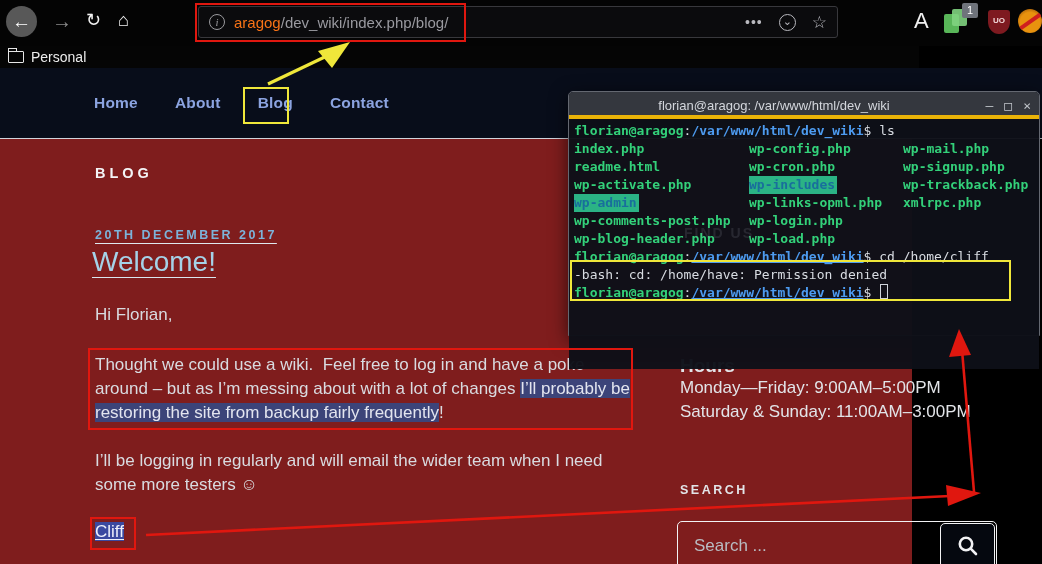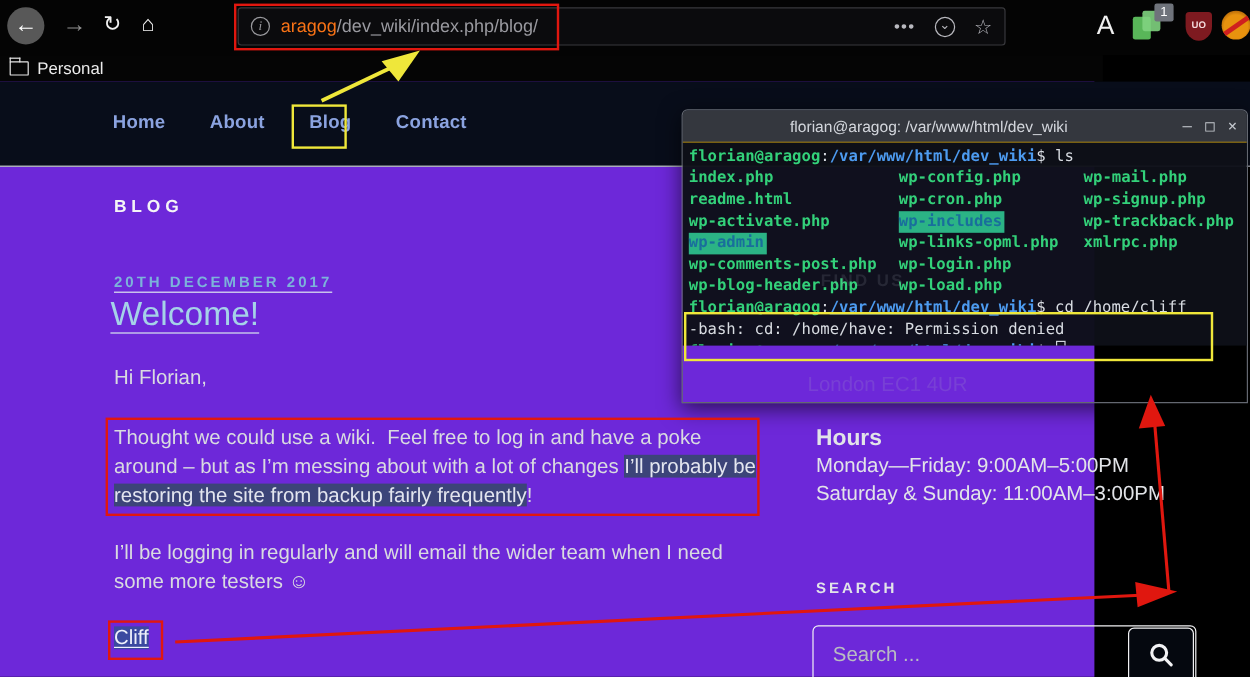--- a/index.html
+++ b/index.html
@@ -38,21 +38,21 @@
   #fox-icon::after { content:""; position:absolute; left:-2px; top:10px; width:30px; height:4px; background:#cf1f1f; transform:rotate(-35deg); }
 
   
   #bookmarks-bar { position:absolute; left:0; top:46px; width:919px; height:22px; background:#050505;
     display:flex; align-items:center; padding-left:8px; z-index:1;}
   #folder-icon { width:16px; height:12px; border:1.4px solid #e6e6e6; border-radius:1px; position:relative; margin-right:7px;}
   #folder-icon::before { content:""; position:absolute; left:-1px; top:-4px; width:7px; height:3px; border:1.4px solid #e6e6e6; border-bottom:none; }
   #bookmark-label { color:#ececec; font-size:14px; }
 
   
-  #page { position:absolute; left:0; top:68px; width:912px; height:496px; background:#6d28d9; z-index:1; }
+  #page { position:absolute; left:0; top:68px; width:912px; height:496px; background:#7f1d1d; z-index:1; }
   #site-header { position:absolute; left:0; top:0; width:1042px; height:71px; background:#080d1a;
     border-bottom:1.5px solid #cfd3db; }
   #site-nav { position:absolute; left:94px; top:26px; display:flex; gap:37px; list-style:none; }
   #site-nav a { color:#8ba3e0; font-size:15.5px; font-weight:bold; text-decoration:none; letter-spacing:.2px;}
 
   #post { position:absolute; left:95px; top:0; width:540px; color:#d9dbe0; }
   #blog-label { position:absolute; left:0; top:97px; color:#f4f4f6; font-size:14.5px; font-weight:bold; letter-spacing:4px; }
   #post-date { position:absolute; left:0; top:160px; color:#7cb3da; font-size:12.5px; font-weight:bold;
     letter-spacing:2.5px; text-decoration:underline; text-underline-offset:4px; text-decoration-color:#dfe8ef; }
   #post-title { position:absolute; left:-3px; top:178px; color:#a5d2e8; font-size:28px; font-weight:400;
@@ -74,26 +74,26 @@
     border:1.5px solid #f2f2f4; border-radius:5px; color:#b9bcc2; font-size:17px; padding:0 16px;
     font-family:"Liberation Sans",sans-serif; outline:none; }
   #search-input::placeholder { color:#b9bcc2; }
   #search-btn { position:absolute; left:263px; top:2px; width:55px; height:46px; background:#05080f;
     border:1.5px solid #f2f2f4; border-radius:5px; display:flex; align-items:center; justify-content:center; }
 
   
   #terminal { position:absolute; left:568px; top:91px; width:472px; height:245px; z-index:5;
     border:1px solid #646871; border-radius:5px 5px 0 0; box-shadow:0 4px 18px rgba(0,0,0,.6); }
   #term-titlebar { position:absolute; left:0; top:0; width:100%; height:27px; background:#34373e;
-    border-radius:4px 4px 0 0; border-bottom:1px solid #eab308; }
+    border-radius:4px 4px 0 0; border-bottom:4px solid #eab308; }
   #term-title { position:absolute; left:0; right:60px; top:0; height:27px; text-align:center;
     color:#d3d6dc; font-size:13px; line-height:27px; white-space:nowrap; }
   #term-controls { position:absolute; right:8px; top:0; height:27px; display:flex; gap:11px; align-items:center;
     color:#c2c6cc; font-size:13px; font-family:"DejaVu Sans Mono",monospace; }
-  #term-body { position:absolute; left:0; top:27px; width:100%; height:169px; background:rgba(13,16,24,.97);
+  #term-body { position:absolute; left:0; top:27px; width:100%; height:250px; background:rgba(13,16,24,.97);
     font-family:"DejaVu Sans Mono",monospace; font-size:13px; color:#d8dce2; padding:3px 0 0 5px; overflow:hidden; }
   .tline { height:18px; line-height:18px; white-space:pre; }
   .tg { color:#33d17a; font-weight:bold; }
   .tb { color:#4d9bf0; font-weight:bold; }
   .tb.u { text-decoration:underline; }
   .trow span { display:inline-block; font-weight:bold; color:#33d17a; }
   .trow .c0 { width:175px; } .trow .c1 { width:154px; }
   .trow .dir { background:#2bb385; color:#196e9c; width:auto; padding-right:2px; }
   .cursor { display:inline-block; width:8px; height:15px; border:1px solid #cfd3da; vertical-align:-2px; margin-left:1px;}
   .bleed { position:absolute; color:#aeb6c2; z-index:6; font-family:"Liberation Sans",sans-serif; }
@@ -197,21 +197,20 @@
       <div class="tline trow"><span class="c0">readme.html</span><span class="c1">wp-cron.php</span><span class="c2">wp-signup.php</span></div>
       <div class="tline trow"><span class="c0">wp-activate.php</span><span class="c1"><span class="dir">wp-includes</span></span><span class="c2">wp-trackback.php</span></div>
       <div class="tline trow"><span class="c0"><span class="dir">wp-admin</span></span><span class="c1">wp-links-opml.php</span><span class="c2">xmlrpc.php</span></div>
       <div class="tline trow"><span class="c0">wp-comments-post.php</span><span class="c1">wp-login.php</span></div>
       <div class="tline trow"><span class="c0">wp-blog-header.php</span><span class="c1">wp-load.php</span></div>
       <div class="tline"><span class="tg">florian@aragog</span><span>:</span><span class="tb u">/var/www/html/dev_wiki</span><span>$ cd /home/cliff</span></div>
       <div class="tline">-bash: cd: /home/have: Permission denied</div>
       <div class="tline"><span class="tg">florian@aragog</span><span>:</span><span class="tb u">/var/www/html/dev_wiki</span><span>$ </span><span class="cursor"></span></div>
     </div>
   <div id="bleed-findus" class="bleed">FIND US</div>
-  <div id="bleed-address" class="bleed">London EC1 4UR</div>
 </div>
 
 <div id="url-red-box" class="annot red-box"></div>
 <div id="blog-yellow-box" class="annot yellow-box"></div>
 <div id="para-red-box" class="annot red-box"></div>
 <div id="cliff-red-box" class="annot red-box"></div>
 <div id="cmd-yellow-box" class="annot yellow-box"></div>
 
 <svg id="arrow-svg">
 

